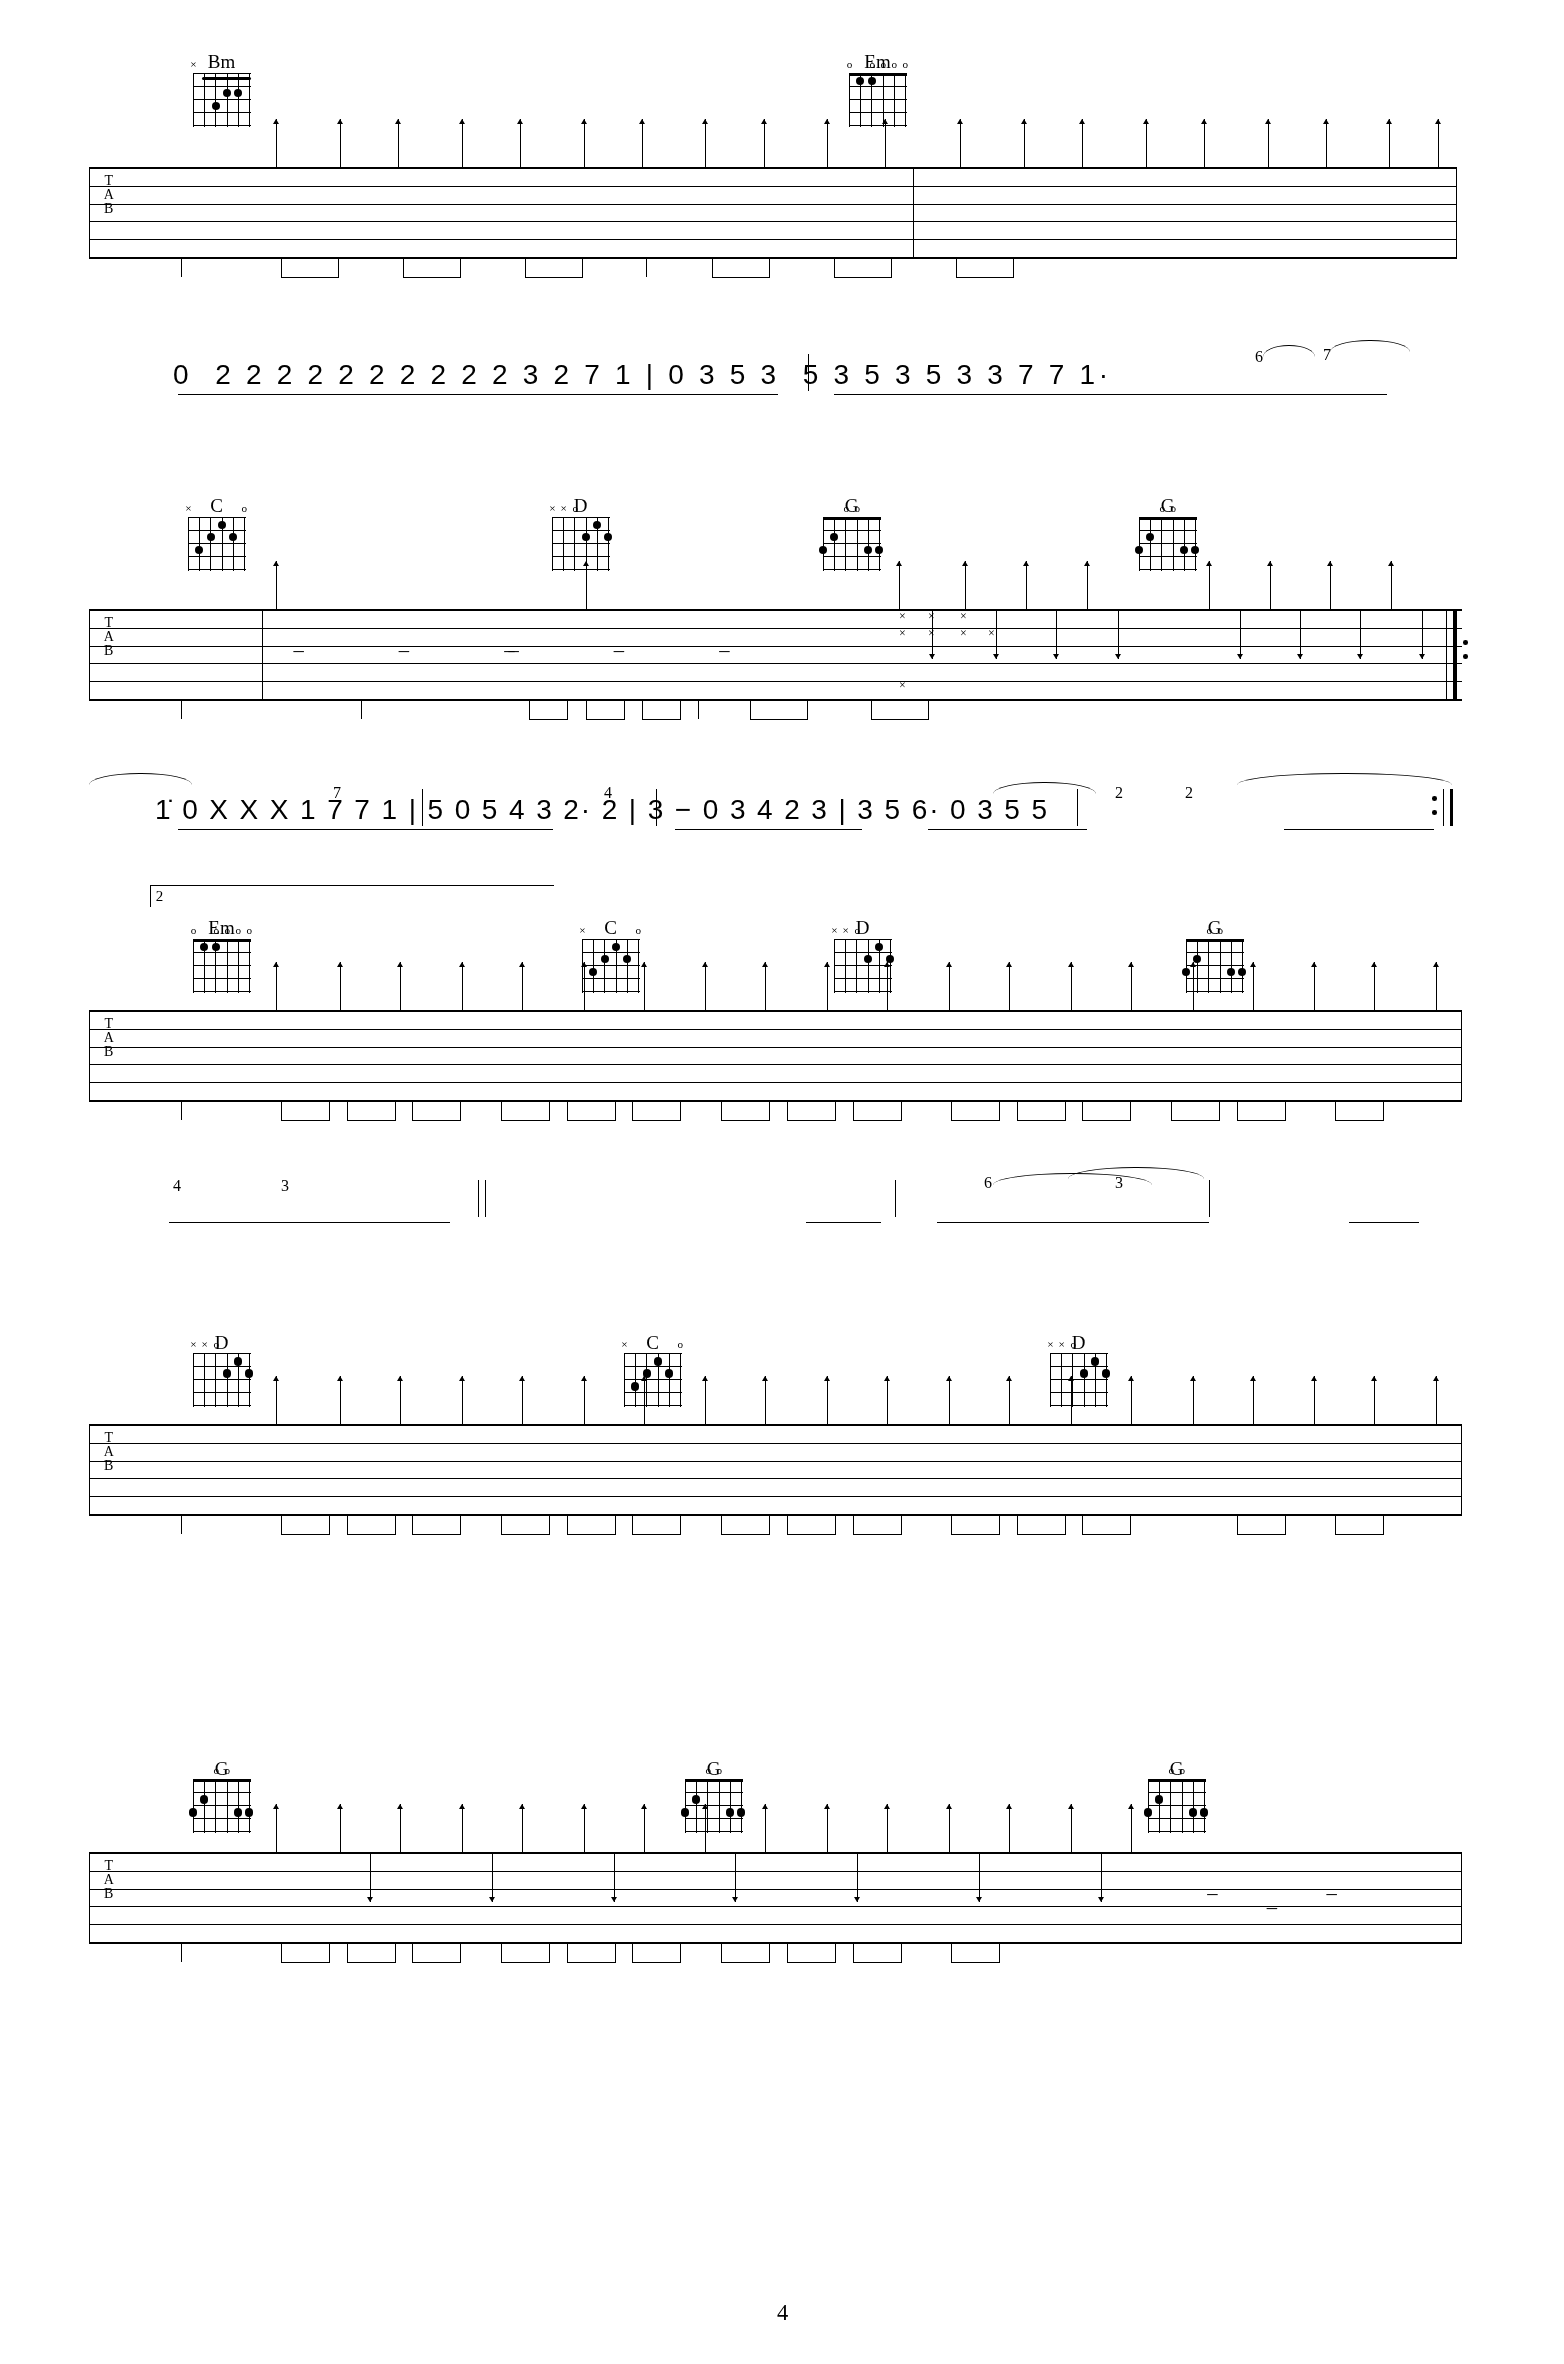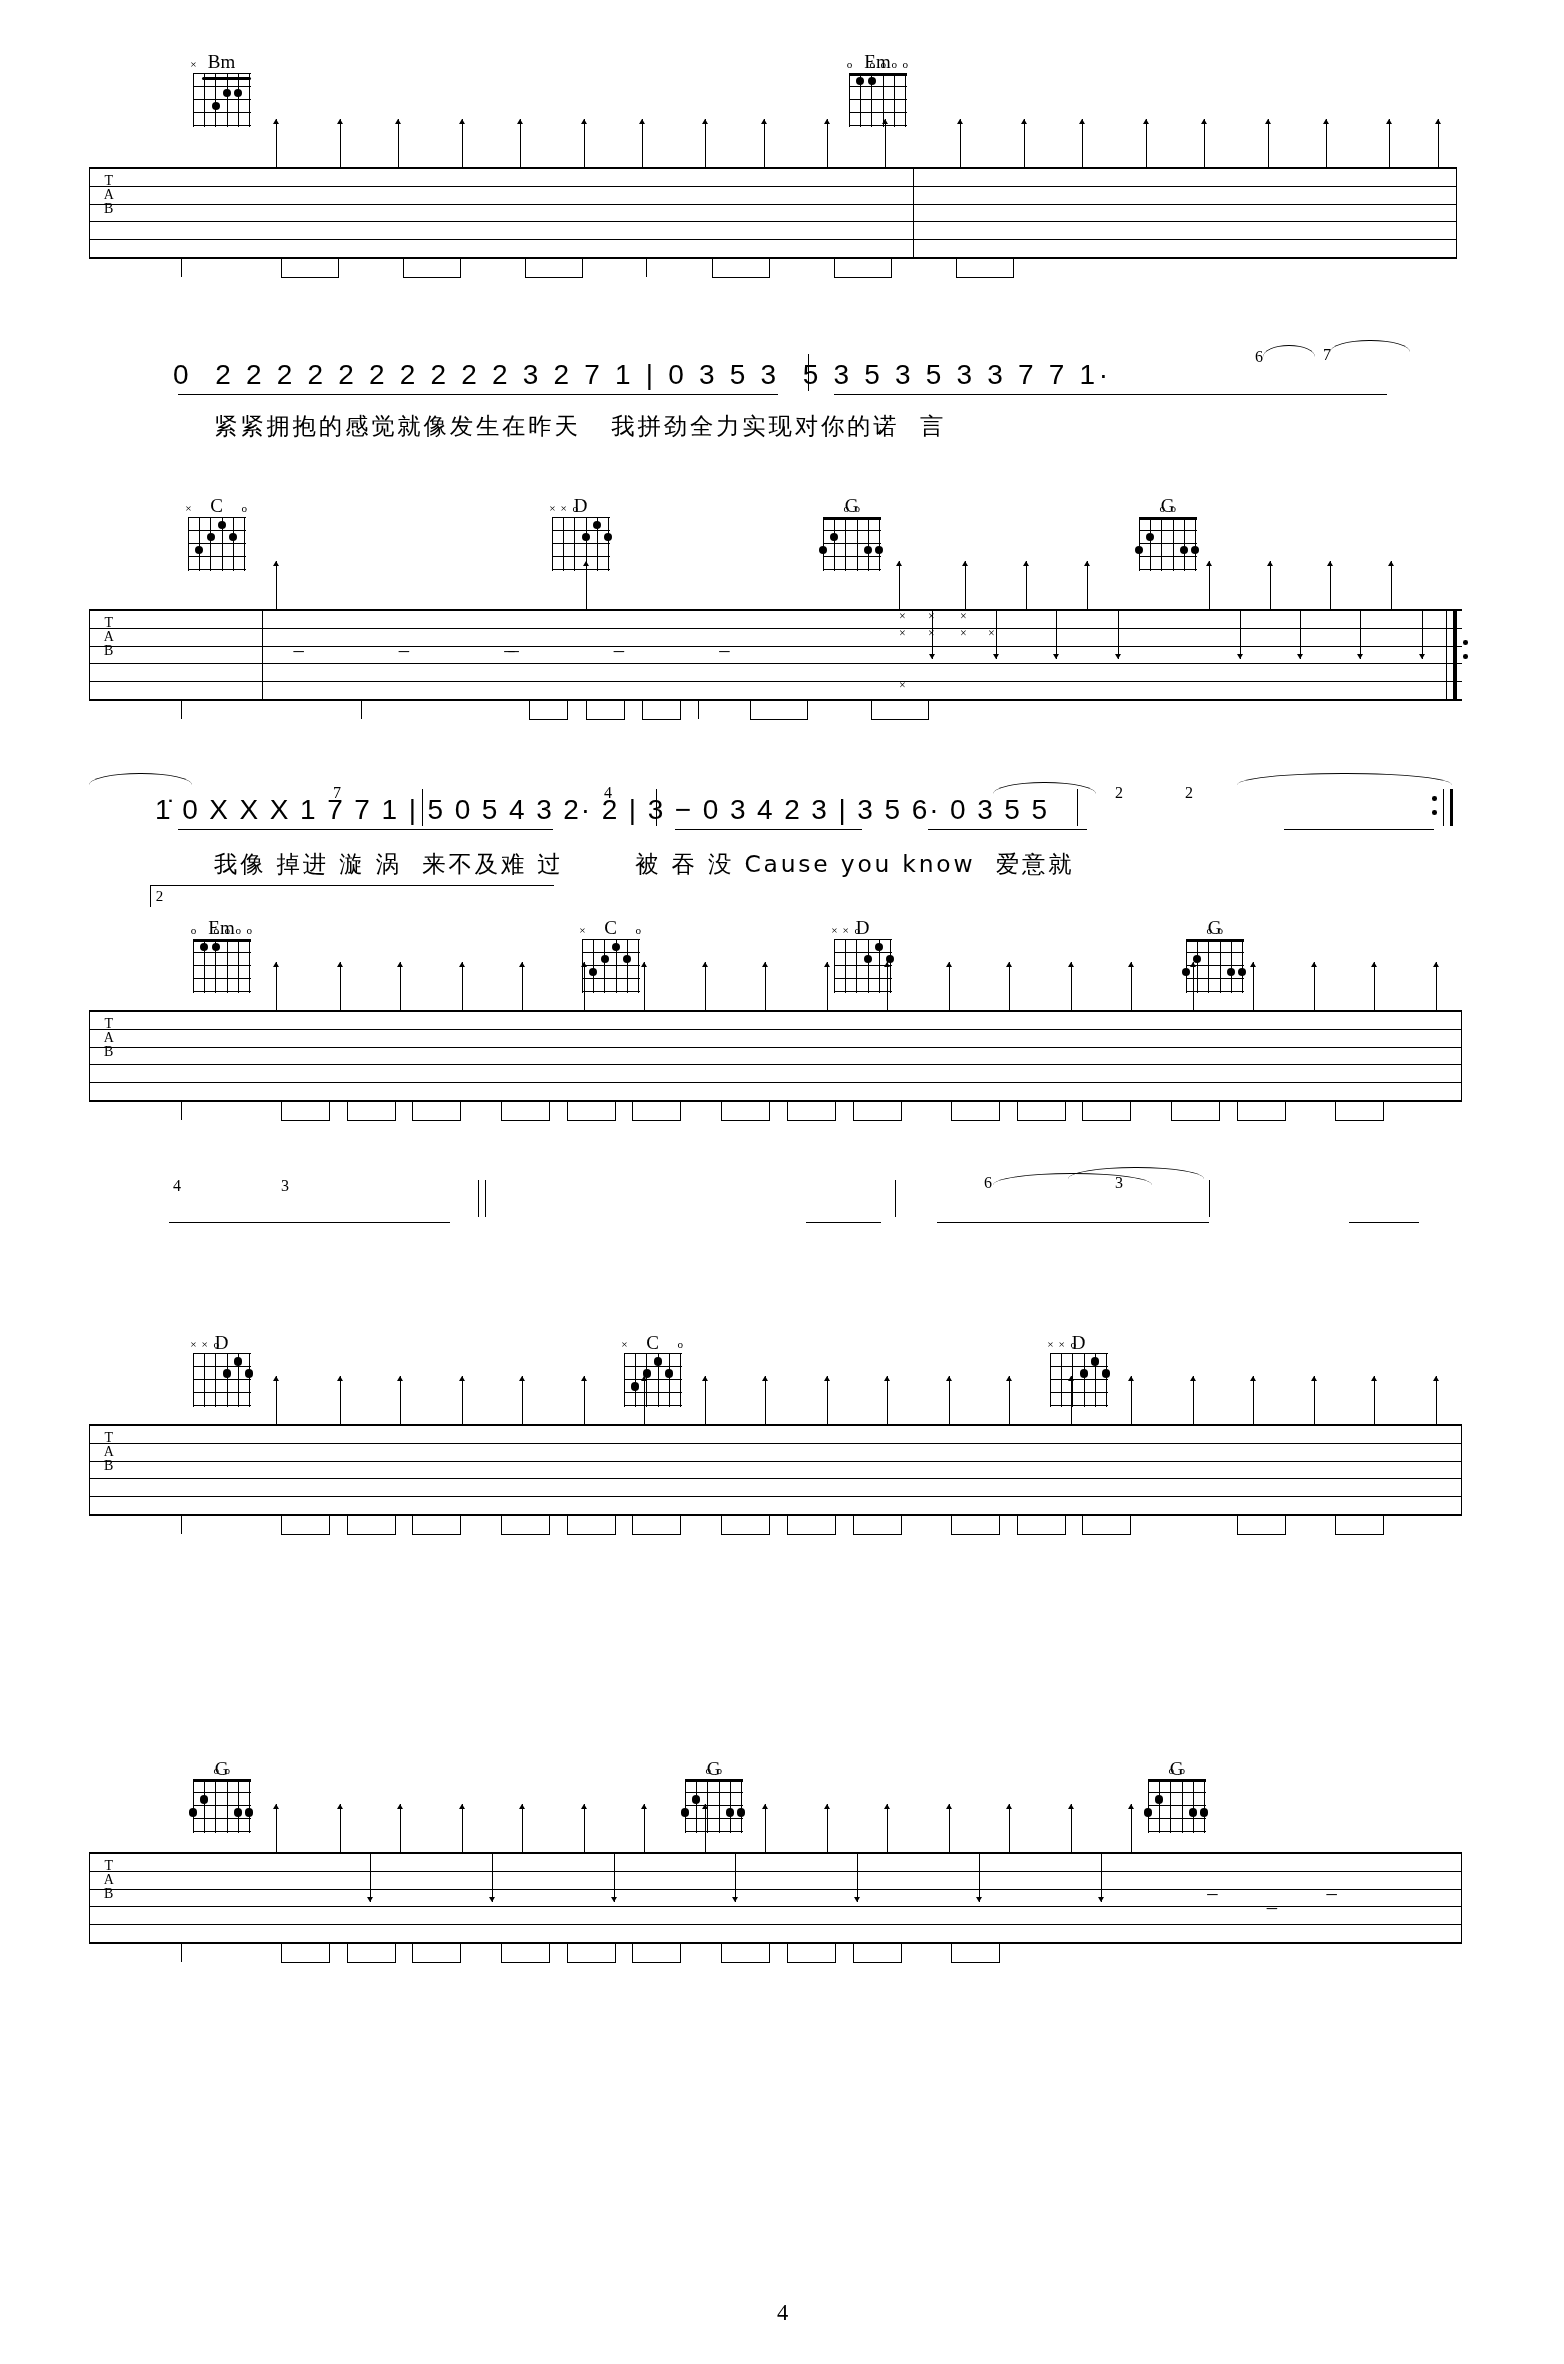--- a/index.html
+++ b/index.html
@@ -153,21 +153,20 @@
 
     <div class="numrow" style="left:173px;top:361px;letter-spacing:3.7px;">0  2 2 2 2 2 2 2 2 2 2 3 2 7 1 | 0 3 5 3  5 3 5 3 5 3 3 7 7 1·</div>
     <div class="small-up" style="left:1255px;top:349px;">6</div>
     <div class="small-up" style="left:1323px;top:347px;">7</div>
     <div class="tie" style="left:1263px;top:345px;width:52px;"></div>
     <div class="tie" style="left:1330px;top:340px;width:80px;"></div>
     <div class="underline" style="left:178px;top:394px;width:600px;"></div>
     <div class="underline" style="left:834px;top:394px;width:553px;"></div>
     <div class="barline" style="left:808px;top:354px;height:37px;"></div>
 
-    <div class="lyrics" style="left:214px;top:415px;letter-spacing:2.8px;">紧紧拥抱的感觉就像发生在昨天   我拼劲全力实现对你的诺  言</div>
   </div>
 
   <div class="system" style="left:0;top:459px;width:1565px;height:440px;">
 
     <div class="chord" style="left:178px;top:37px;width:77px;">
       <div class="cname">C</div>
       <div class="grid">
         <div class="nut" style="top:0;height:0.9px;"></div>
         <div class="hline" style="top:13px;"></div>
           <div class="hline" style="top:26px;"></div>
@@ -338,21 +337,20 @@
     <div class="barline" style="left:422px;top:330px;height:37px;"></div>
     <div class="barline" style="left:656px;top:330px;height:37px;"></div>
     <div class="barline" style="left:1077px;top:330px;height:37px;"></div>
     <div class="barline" style="left:1443px;top:330px;height:37px;"></div>
     <div class="barline" style="left:1450px;top:330px;height:37px;width:2.8px;"></div>
     <div class="repeat-dots" style="left:1432px;top:337px;">
         <span></span>
         <span></span>
       </div>
 
-    <div class="lyrics" style="left:214px;top:394px;letter-spacing:2.8px;">我像 掉进 漩 涡  来不及难 过       被 吞 没 Cause you know  爱意就</div>
 
     <div class="bracket" style="left:150px;top:426px;width:403px;height:20.6px;">
       <span>2</span>
     </div>
   </div>
 
   <div class="system" style="left:0;top:899px;width:1565px;height:422px;">
 
     <div class="chord" style="left:183px;top:19px;width:77px;">
       <div class="cname">Em</div>

